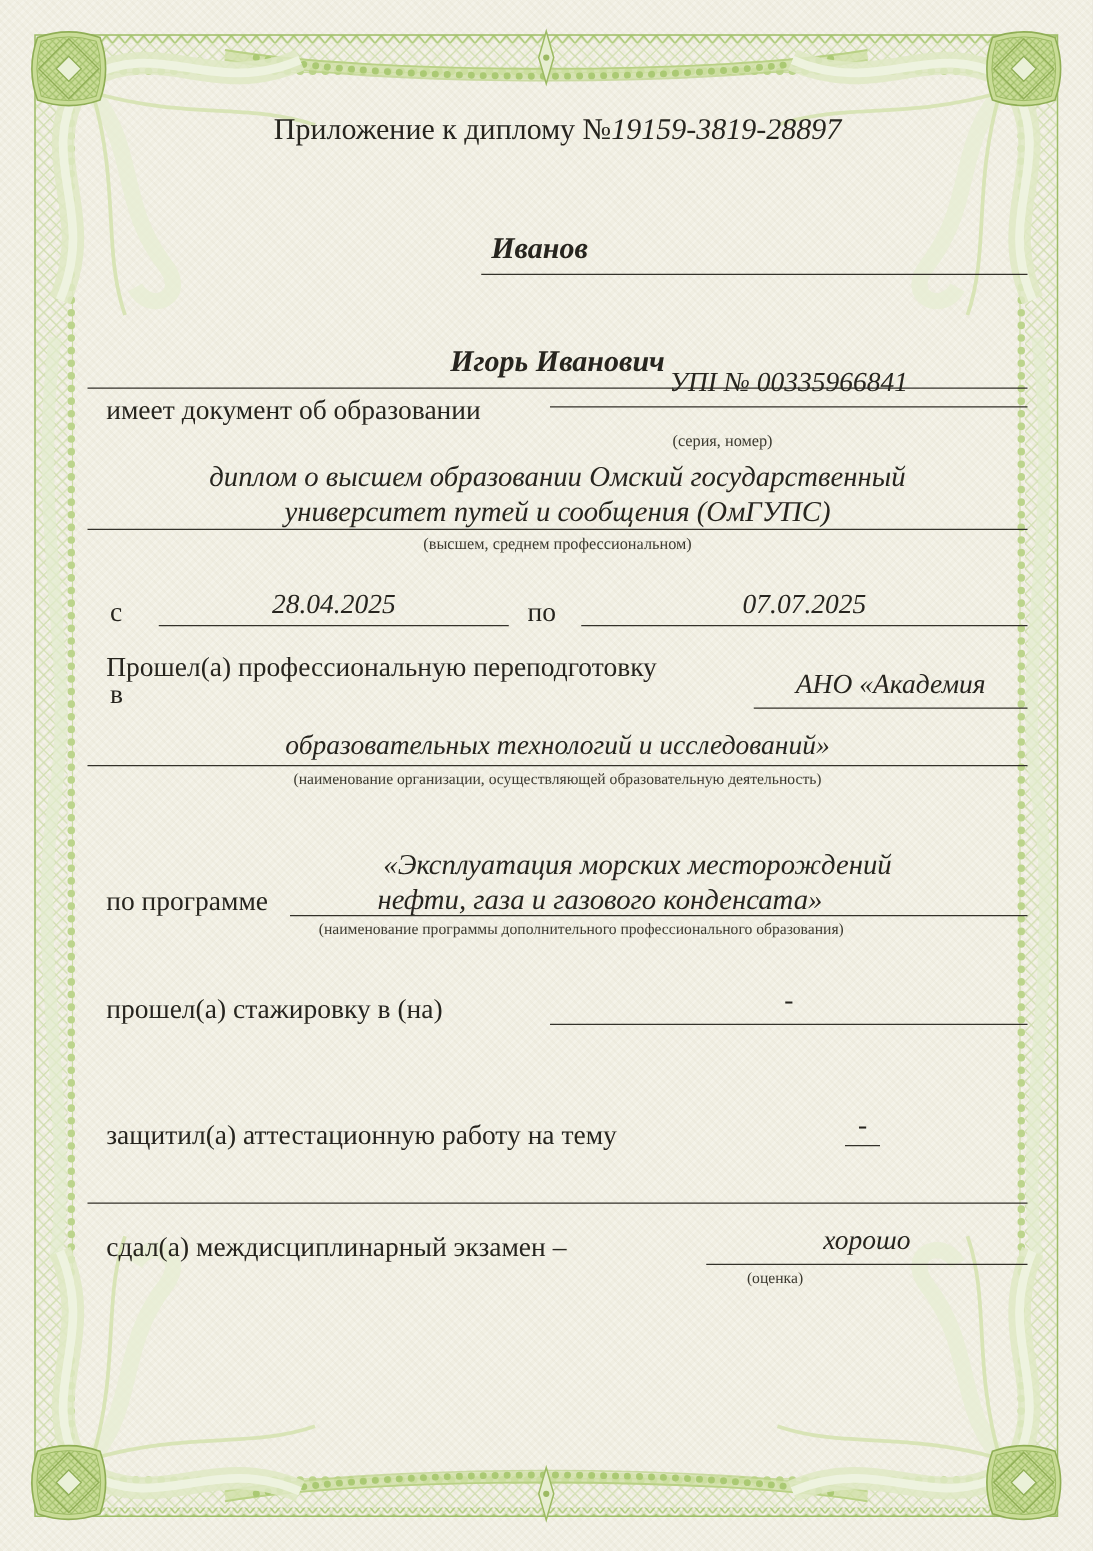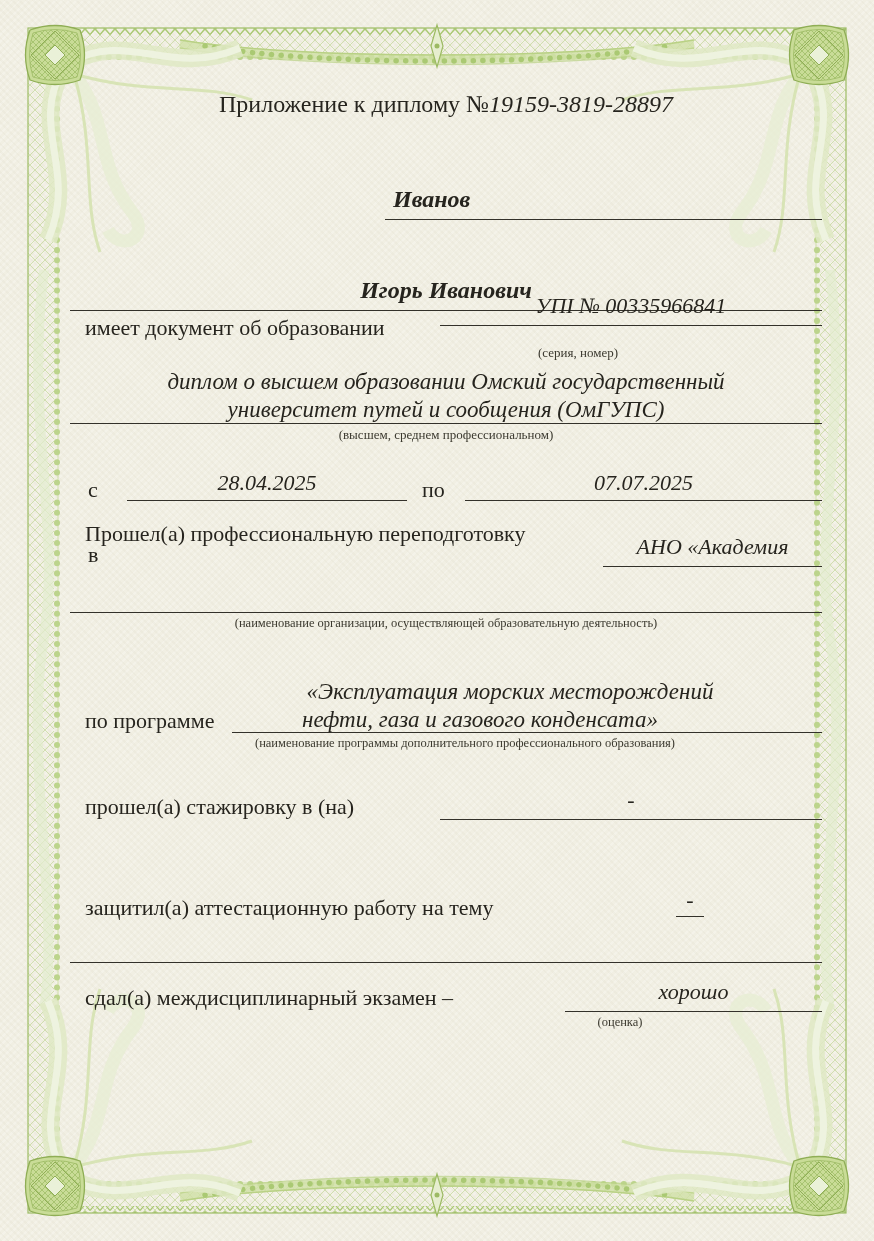--- a/index.html
+++ b/index.html
@@ -125,20 +125,21 @@
   <div class="abs label" style="left:422px;top:478px;text-align:right;">по</div>
   <div class="fill" style="left:465px;top:474px;width:357px;height:27px;">
     <span class="val">07.07.2025</span>
   </div>
 
   <div class="abs label" style="left:85px;top:522px;">Прошел(а) профессиональную переподготовку</div>
   <div class="abs label" style="left:88px;top:543px;">в</div>
   <div class="fill" style="left:603px;top:536px;width:219px;height:31px;">
     <span class="val">АНО «Академия</span>
   </div>
+  <div class="abs val centered" style="left:70px;top:584px;width:752px;">образовательных технологий и исследований»</div>
   <div class="hr" style="left:70px;top:612px;width:752px;"></div>
   <div class="abs val big centered" style="left:230px;top:679px;width:560px;">«Эксплуатация морских месторождений</div>
 
   <div class="abs cap small" style="left:70px;top:617px;width:752px;">(наименование организации, осуществляющей образовательную деятельность)</div>
   <div class="abs val big centered" style="left:230px;top:707px;width:500px;">нефти, газа и газового конденсата»</div>
   <div class="abs label" style="left:85px;top:709px;">по программе</div>
   <div class="hr" style="left:232px;top:732px;width:590px;"></div>
   <div class="abs cap small" style="left:232px;top:737px;width:466px;">(наименование программы дополнительного профессионального образования)</div>
 
   <div class="abs label" style="left:85px;top:795px;">прошел(а) стажировку в (на)</div>

